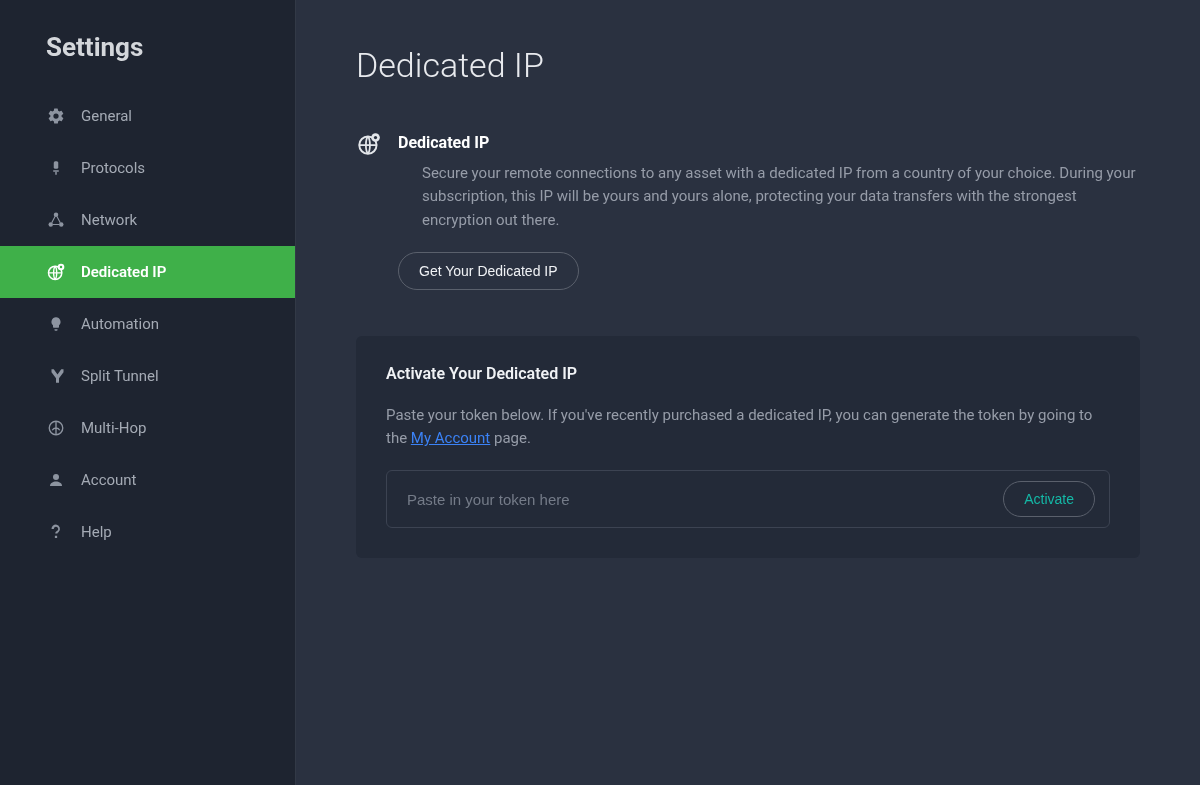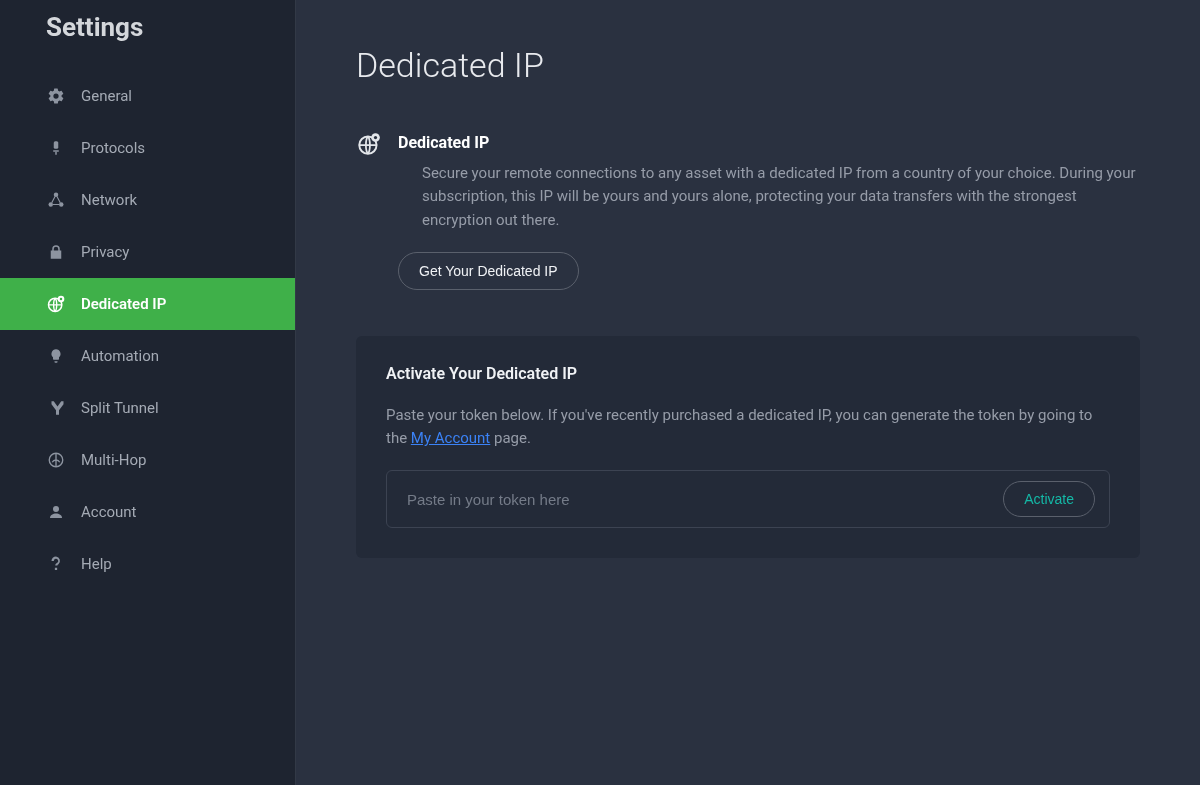--- a/index.html
+++ b/index.html
@@ -19,21 +19,21 @@
     width: 296px;
     background: #1e2430;
     display: flex;
     flex-direction: column;
     border-right: 1px solid #323946;
   }
   .sidebar-title {
     font-size: 26px;
     font-weight: 700;
     color: #d4d7db;
-    padding: 12px 0 28px 46px;
+    padding: 32px 0 28px 46px;
   }
   .sidebar-items { display: flex; flex-direction: column; }
   .sidebar-item {
     display: flex;
     align-items: center;
     height: 52px;
     padding-left: 46px;
     cursor: pointer;
     color: #a4aab4;
     font-size: 15px;
@@ -188,28 +188,20 @@
         <svg viewBox="0 0 24 24" width="18" height="18" fill="currentColor">
             <circle cx="12" cy="5" r="3"></circle>
             <circle cx="5" cy="18" r="3"></circle>
             <circle cx="19" cy="18" r="3"></circle>
             <path d="M10.7 7.3 6.3 15.7M13.3 7.3l4.4 8.4M8 18h8" stroke="currentColor" stroke-width="1.5" fill="none"></path>
           </svg>
       </span>
       <span>Network</span>
     </div>
 
-    <div class="sidebar-item">
-      <span class="icon">
-        <svg viewBox="0 0 24 24" width="18" height="18" fill="currentColor">
-            <path d="M17 10V8a5 5 0 0 0-10 0v2H5v11h14V10Zm-8-2a3 3 0 0 1 6 0v2H9Z"></path>
-          </svg>
-      </span>
-      <span>Privacy</span>
-    </div>
 
     <div class="sidebar-item active">
       <span class="icon">
         <svg viewBox="0 0 24 24" width="20" height="20" fill="currentColor">
             <circle cx="11" cy="13" r="8" fill="none" stroke="currentColor" stroke-width="1.8"></circle>
             <path d="M3 13h16M11 5c2.5 3 2.5 13 0 16M11 5c-2.5 3-2.5 13 0 16" fill="none" stroke="currentColor" stroke-width="1.6"></path>
             <circle cx="18" cy="6" r="4" fill="currentColor"></circle>
             <circle cx="18" cy="6" r="1.5" fill="#3fb049"></circle>
           </svg>
       </span>

